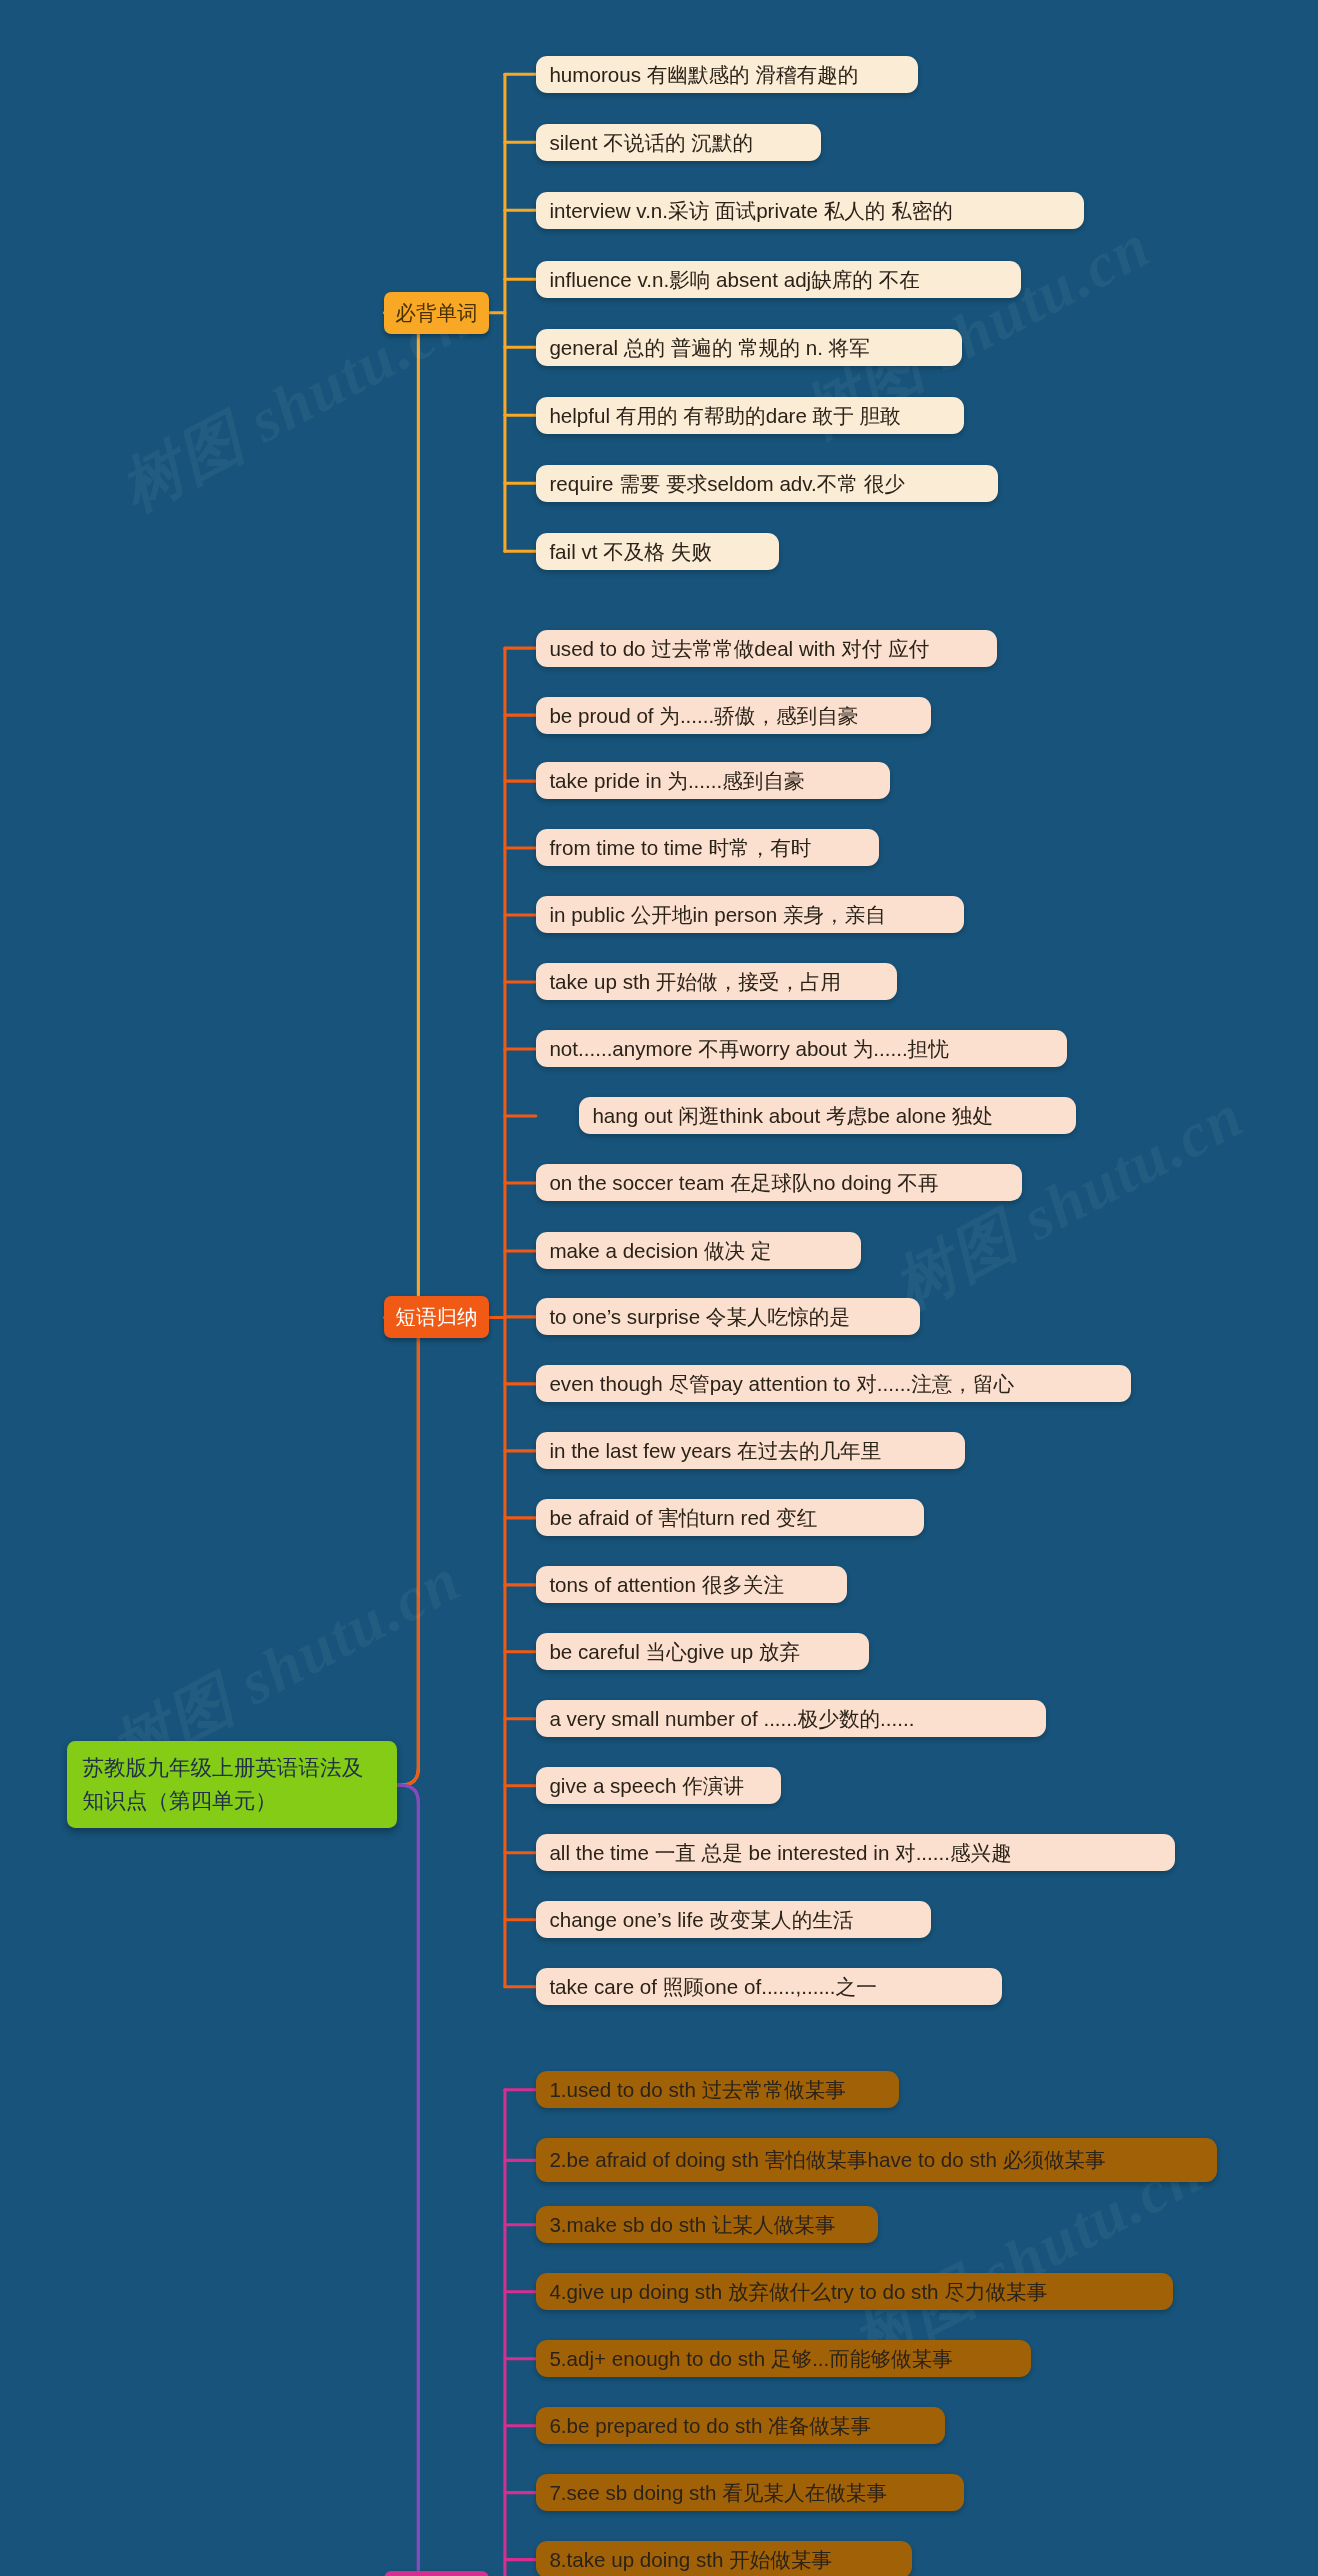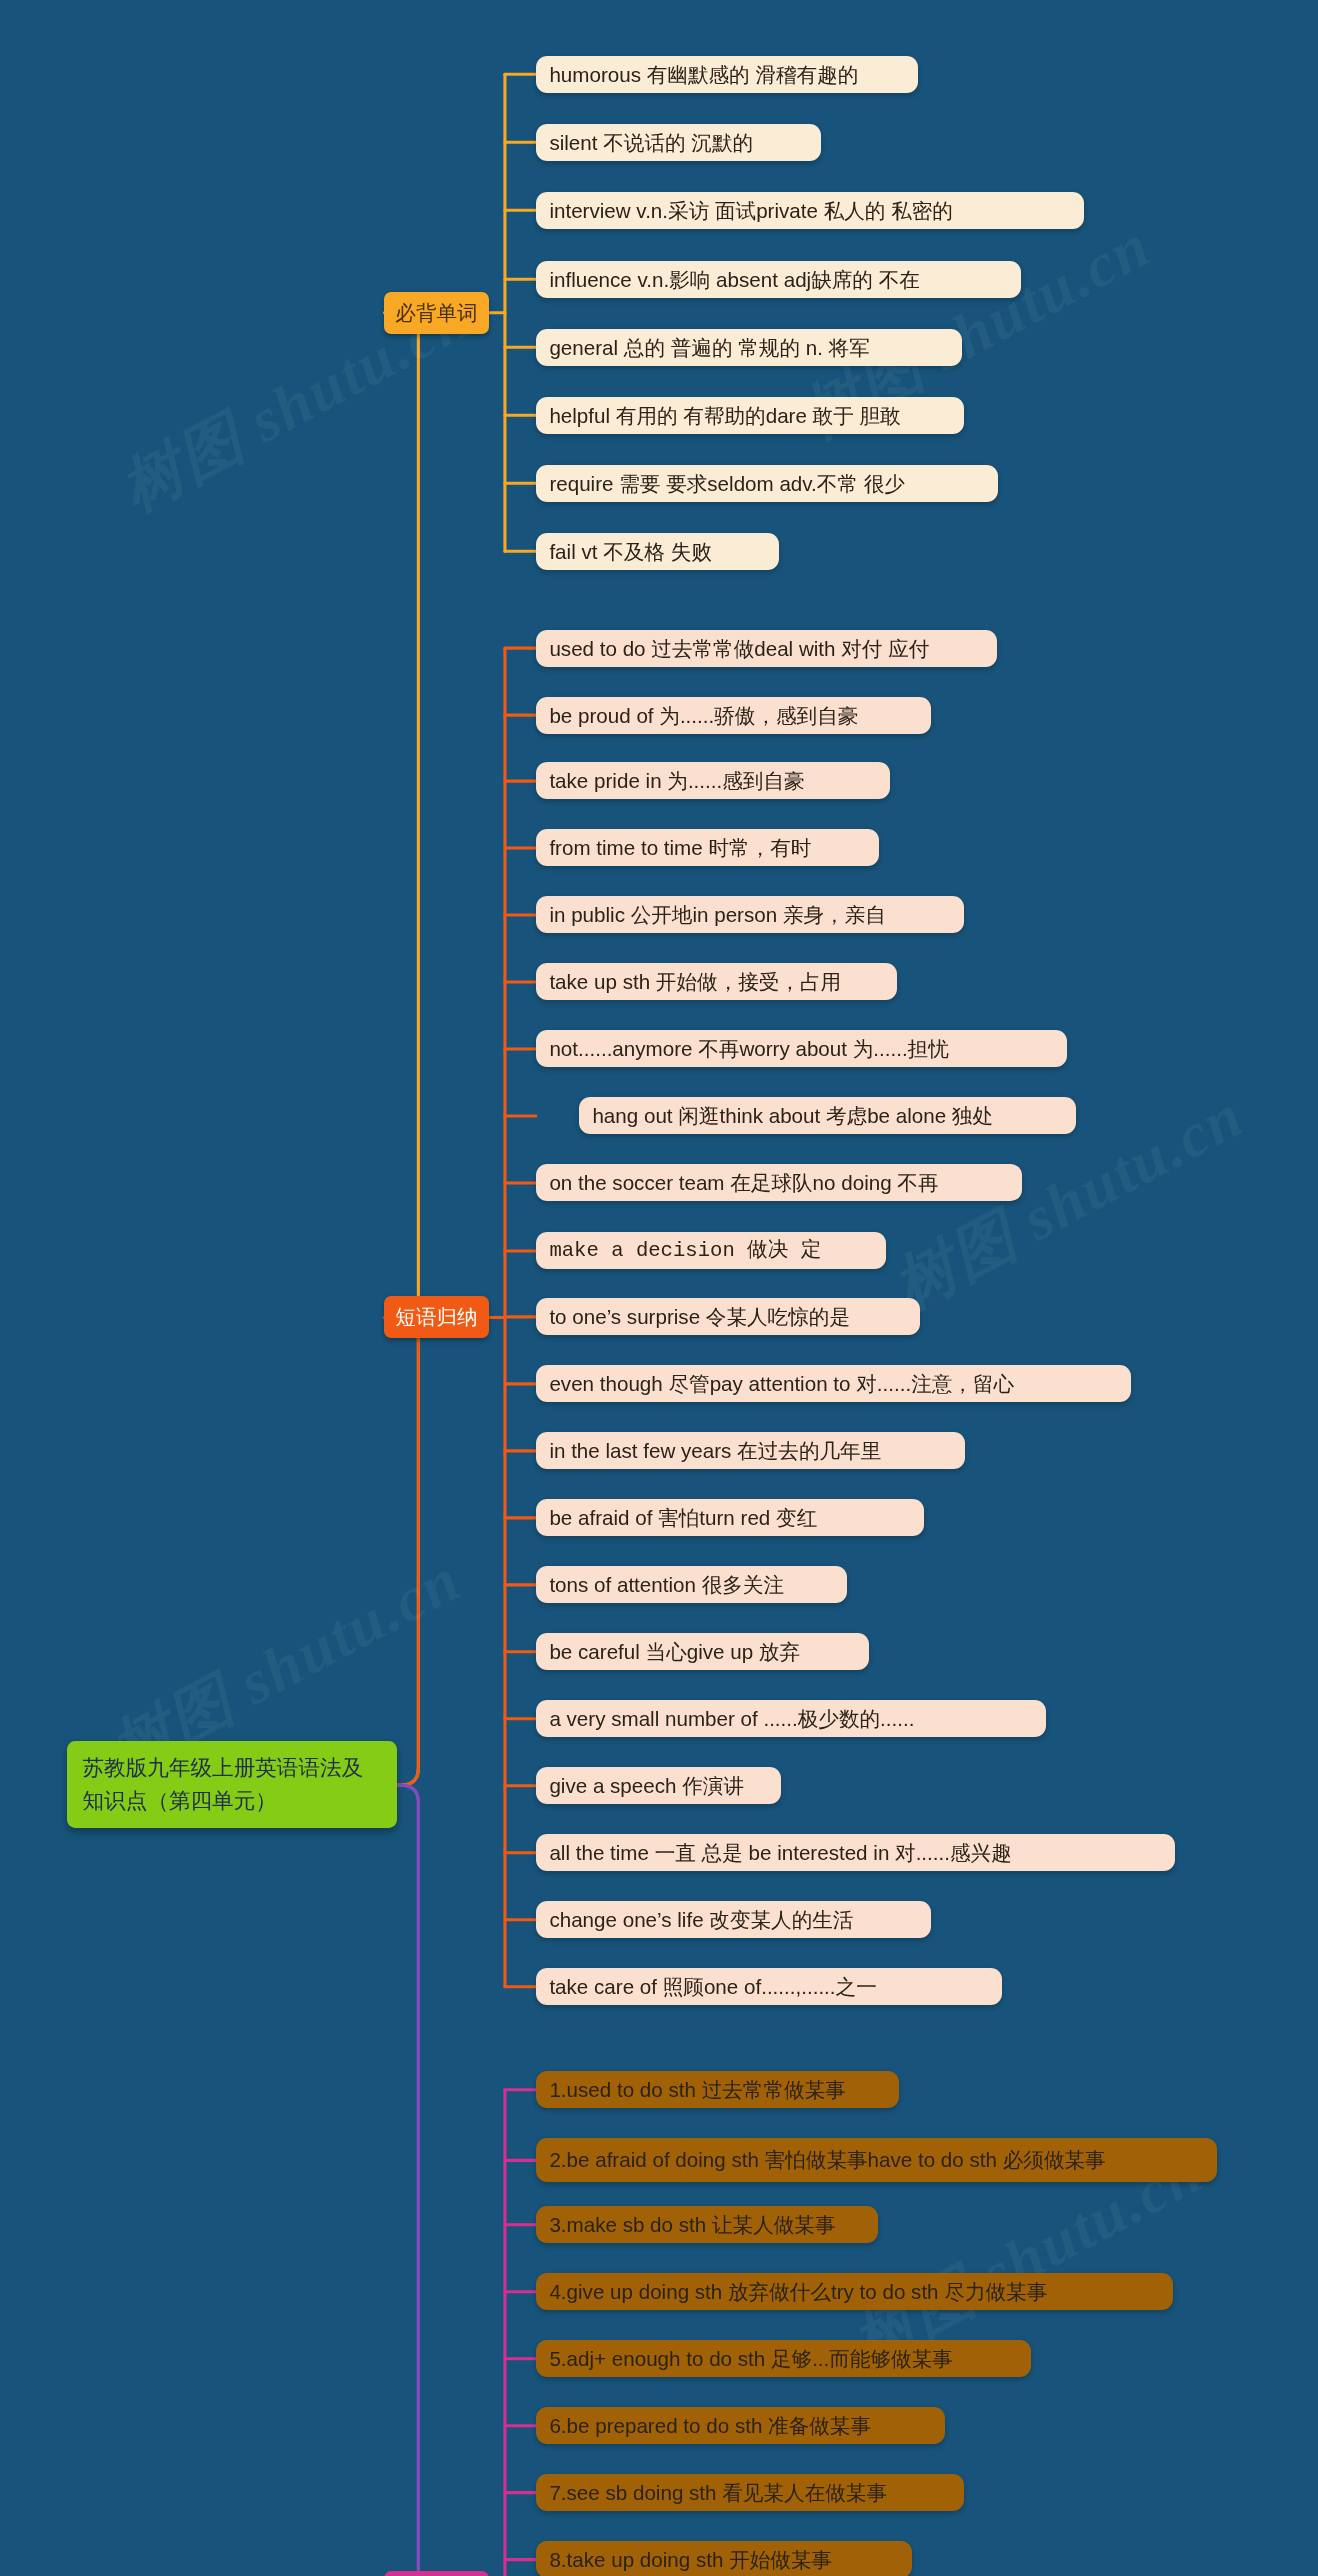--- a/index.html
+++ b/index.html
@@ -146,21 +146,21 @@
 <div id="leaves-1">
     <div class="node leaf2" style="top: 630px; left: 536px; width: 461px; height: 37px;">used to do 过去常常做deal with 对付 应付</div>
     <div class="node leaf2" style="top: 697px; left: 536px; width: 395px; height: 37px;">be proud of 为......骄傲，感到自豪</div>
     <div class="node leaf2" style="top: 762px; left: 536px; width: 354px; height: 37px;">take pride in 为......感到自豪</div>
     <div class="node leaf2" style="top: 829px; left: 536px; width: 343px; height: 37px;">from time to time  时常，有时</div>
     <div class="node leaf2" style="top: 896px; left: 536px; width: 428px; height: 37px;">in public 公开地in person  亲身，亲自</div>
     <div class="node leaf2" style="top: 963px; left: 536px; width: 361px; height: 37px;">take up  sth 开始做，接受，占用</div>
     <div class="node leaf2" style="top: 1030px; left: 536px; width: 531px; height: 37px;">not......anymore  不再worry about 为......担忧</div>
     <div class="node leaf2" style="top: 1097px; left: 536px; width: 497px; height: 37px; margin-left: 43px;">hang out 闲逛think  about 考虑be alone 独处</div>
     <div class="node leaf2" style="top: 1164px; left: 536px; width: 486px; height: 37px;">on the soccer team 在足球队no  doing 不再</div>
-    <div class="node leaf2" style="top: 1232px; left: 536px; width: 350px; height: 37px; font-family: Liberation Mono, monospace;">make a decision  做决 定</div>
+    <div class="node leaf2" style="top: 1232px; left: 536px; width: 325px; height: 37px;">make a decision  做决 定</div>
     <div class="node leaf2" style="top: 1298px; left: 536px; width: 384px; height: 37px;">to one’s surprise 令某人吃惊的是</div>
     <div class="node leaf2" style="top: 1365px; left: 536px; width: 595px; height: 37px;">even  though 尽管pay attention to 对......注意，留心</div>
     <div class="node leaf2" style="top: 1432px; left: 536px; width: 429px; height: 37px;">in the last few years  在过去的几年里</div>
     <div class="node leaf2" style="top: 1499px; left: 536px; width: 388px; height: 37px;">be afraid  of 害怕turn  red  变红</div>
     <div class="node leaf2" style="top: 1566px; left: 536px; width: 311px; height: 37px;">tons of attention 很多关注</div>
     <div class="node leaf2" style="top: 1633px; left: 536px; width: 333px; height: 37px;">be  careful 当心give up 放弃</div>
     <div class="node leaf2" style="top: 1700px; left: 536px; width: 510px; height: 37px;">a  very small number of ......极少数的......</div>
     <div class="node leaf2" style="top: 1767px; left: 536px; width: 245px; height: 37px;">give a speech 作演讲</div>
     <div class="node leaf2" style="top: 1834px; left: 536px; width: 639px; height: 37px;">all the time 一直 总是 be  interested in  对......感兴趣</div>
     <div class="node leaf2" style="top: 1901px; left: 536px; width: 395px; height: 37px;">change one’s life  改变某人的生活</div>

